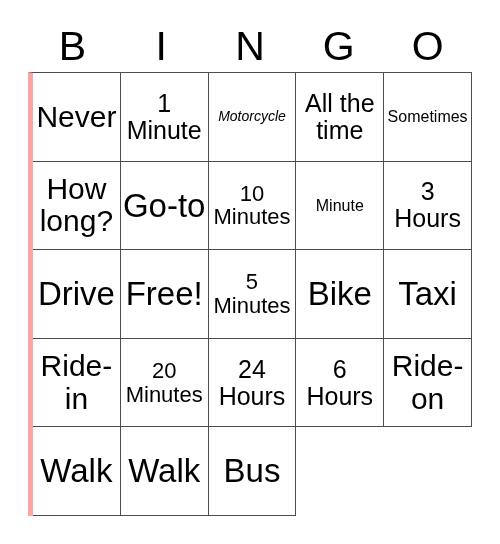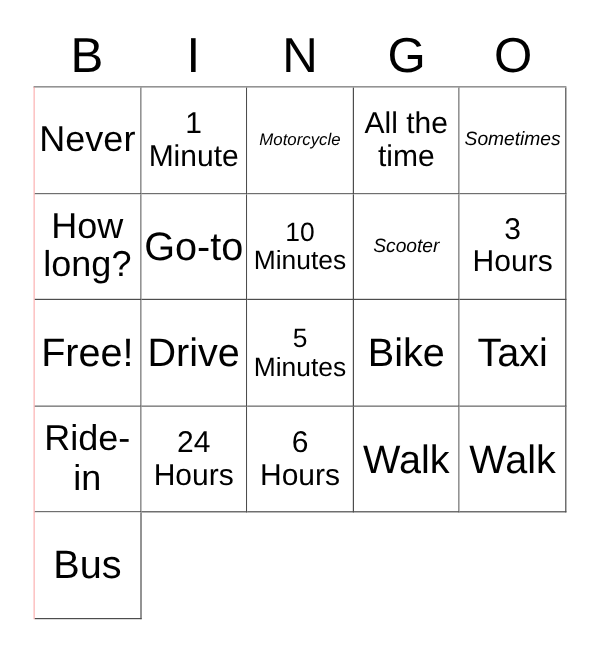--- a/index.html
+++ b/index.html
@@ -48,21 +48,21 @@
   
   .grid {
     position: absolute;
     left: 28px;
     top: 72px;
     width: 444px;
     height: 444px;
     display: grid;
     grid-template-columns: repeat(5, 1fr);
     grid-template-rows: repeat(5, 1fr);
-    border-left: 1px solid #fca5a5;
+    border-left: 5px solid #fca5a5;
     border-top: 1px solid #4d4d4d;
     box-sizing: border-box;
     background: #ffffff;
   }
   .cell {
     border-right: 1px solid #4d4d4d;
     border-bottom: 1px solid #4d4d4d;
     box-sizing: border-box;
     display: flex;
     align-items: center;
@@ -78,21 +78,21 @@
     line-height: 1.08;
     word-break: break-word;
     hyphens: none;
   }
 
   
   .fs-xl  { font-size: 33px; }
   .fs-lg  { font-size: 30px; }
   .fs-md  { font-size: 25px; }
   .fs-sm  { font-size: 22px; }
-  .fs-xs  { font-size: 16px; font-style: italic; }
+  .fs-xs  { font-size: 16px; }
   .fs-xxs { font-size: 14px; font-style: italic; }
 </style>
 </head>
 <body>
 
 <div class="card">
 
   <div class="header-row">
     <div class="header-cell">B</div>
     <div class="header-cell">I</div>
@@ -122,52 +122,58 @@
     <div class="cell">
         <span class="cell-text fs-lg">How long?</span>
       </div>
     <div class="cell">
         <span class="cell-text fs-xl">Go-to</span>
       </div>
     <div class="cell">
         <span class="cell-text fs-sm">10 Minutes</span>
       </div>
     <div class="cell">
-        <span class="cell-text fs-xs">Scooter</span>
+        <span class="cell-text fs-xs">Minute</span>
       </div>
 
     <div class="cell">
         <span class="cell-text fs-md">3 Hours</span>
       </div>
     <div class="cell">
-        <span class="cell-text fs-xl">Free!</span>
+        <span class="cell-text fs-xl">Drive</span>
       </div>
     <div class="cell">
-        <span class="cell-text fs-xl">Drive</span>
+        <span class="cell-text fs-xl">Free!</span>
       </div>
     <div class="cell">
         <span class="cell-text fs-sm">5 Minutes</span>
       </div>
     <div class="cell">
         <span class="cell-text fs-xl">Bike</span>
       </div>
 
     <div class="cell">
         <span class="cell-text fs-xl">Taxi</span>
       </div>
     <div class="cell">
         <span class="cell-text fs-lg">Ride-in</span>
       </div>
     <div class="cell">
+        <span class="cell-text fs-sm">20 Minutes</span>
+      </div>
+    <div class="cell">
         <span class="cell-text fs-md">24 Hours</span>
       </div>
     <div class="cell">
         <span class="cell-text fs-md">6 Hours</span>
       </div>
 
+    <div class="cell">
+        <span class="cell-text fs-lg">Ride-on</span>
+      </div>
     <div class="cell">
         <span class="cell-text fs-xl">Walk</span>
       </div>
     <div class="cell">
         <span class="cell-text fs-xl">Walk</span>
       </div>
     <div class="cell">
         <span class="cell-text fs-xl">Bus</span>
       </div>
 

